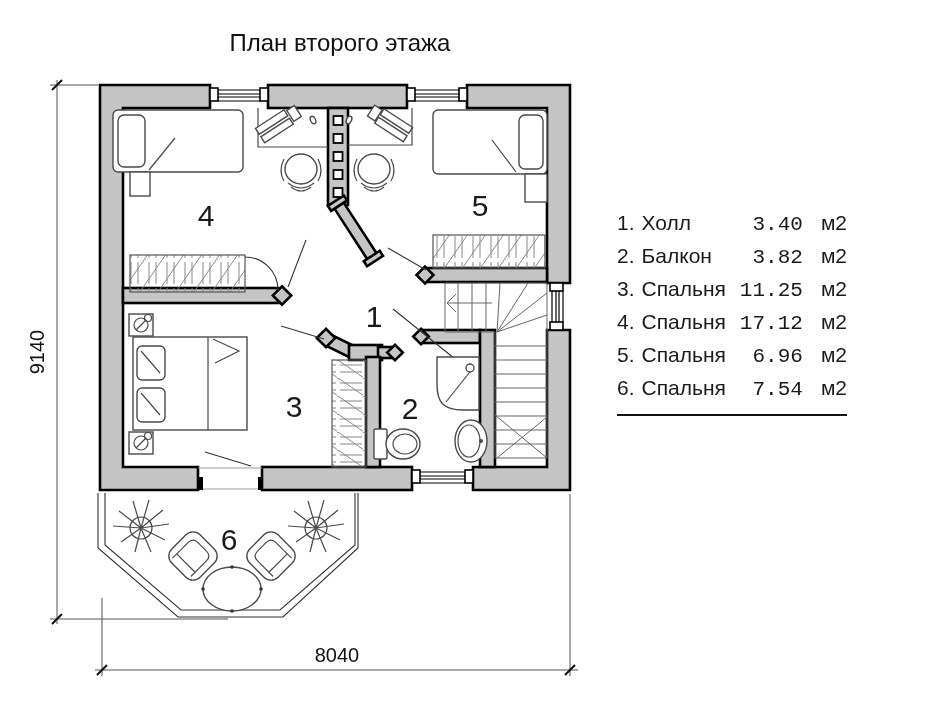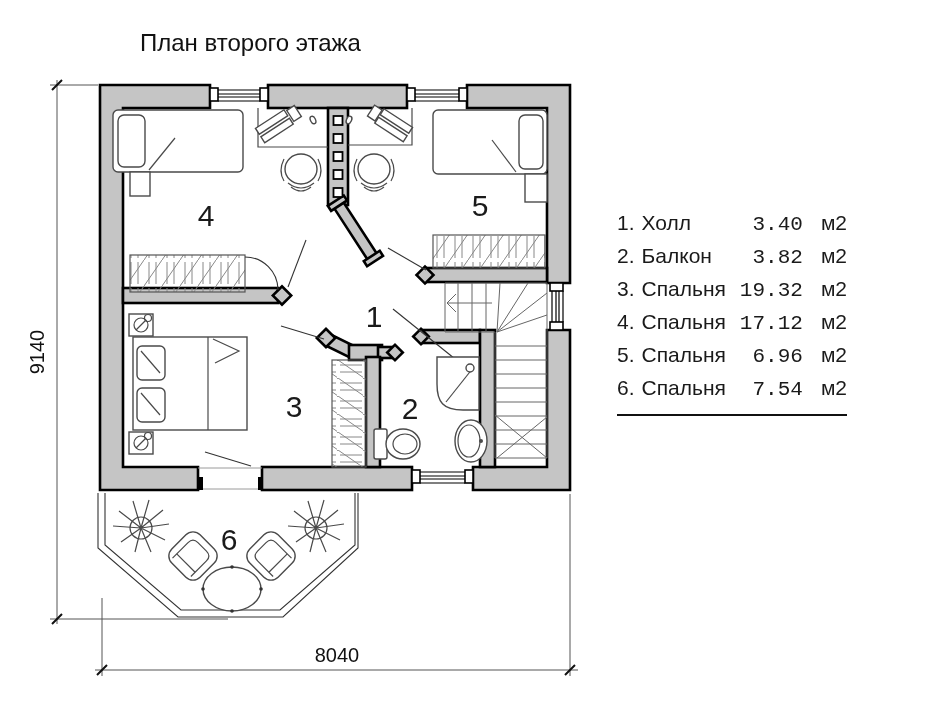--- a/index.html
+++ b/index.html
@@ -1,17 +1,17 @@
 <!DOCTYPE html>
 <html><head>
 <meta charset="utf-8">
 <style>
   html,body{margin:0;padding:0;background:#fff;}
   body{width:940px;height:717px;position:relative;overflow:hidden;font-family:"Liberation Sans",sans-serif;}
-  .page-title{position:absolute;left:140px;top:29px;width:400px;text-align:left;font-size:24px;color:#111;}
+  .page-title{position:absolute;left:140px;top:29px;width:400px;text-align:center;font-size:24px;color:#111;}
   svg{position:absolute;left:0;top:0;}
   .wall{fill:#c5c5c5;stroke:#000;stroke-width:2.6;stroke-linejoin:miter;}
   .vent{fill:#fff;stroke:#000;stroke-width:1.8;}
   .closet{fill:url(#hatch);stroke:#555;stroke-width:1.2;}
   .closetv{fill:url(#hatch2);stroke:#555;stroke-width:1.2;}
   .fur{fill:#fff;stroke:#4a4a4a;stroke-width:1.4;}
   .furline{fill:none;stroke:#4a4a4a;stroke-width:1.2;}
   .thin{fill:none;stroke:#333;stroke-width:1.1;}
   .faint{fill:none;stroke:#9a9a9a;stroke-width:1;}
   .stair{fill:none;stroke:#666;stroke-width:1;}
@@ -288,21 +288,21 @@
   </div>
   <div class="legend-row">
     <span class="lnum">2.</span>
     <span class="lname">Балкон</span>
     <span class="larea">3.82</span>
     <span class="lunit">м2</span>
   </div>
   <div class="legend-row">
     <span class="lnum">3.</span>
     <span class="lname">Спальня</span>
-    <span class="larea">19.32</span>
+    <span class="larea">11.25</span>
     <span class="lunit">м2</span>
   </div>
   <div class="legend-row">
     <span class="lnum">4.</span>
     <span class="lname">Спальня</span>
     <span class="larea">17.12</span>
     <span class="lunit">м2</span>
   </div>
   <div class="legend-row">
     <span class="lnum">5.</span>

